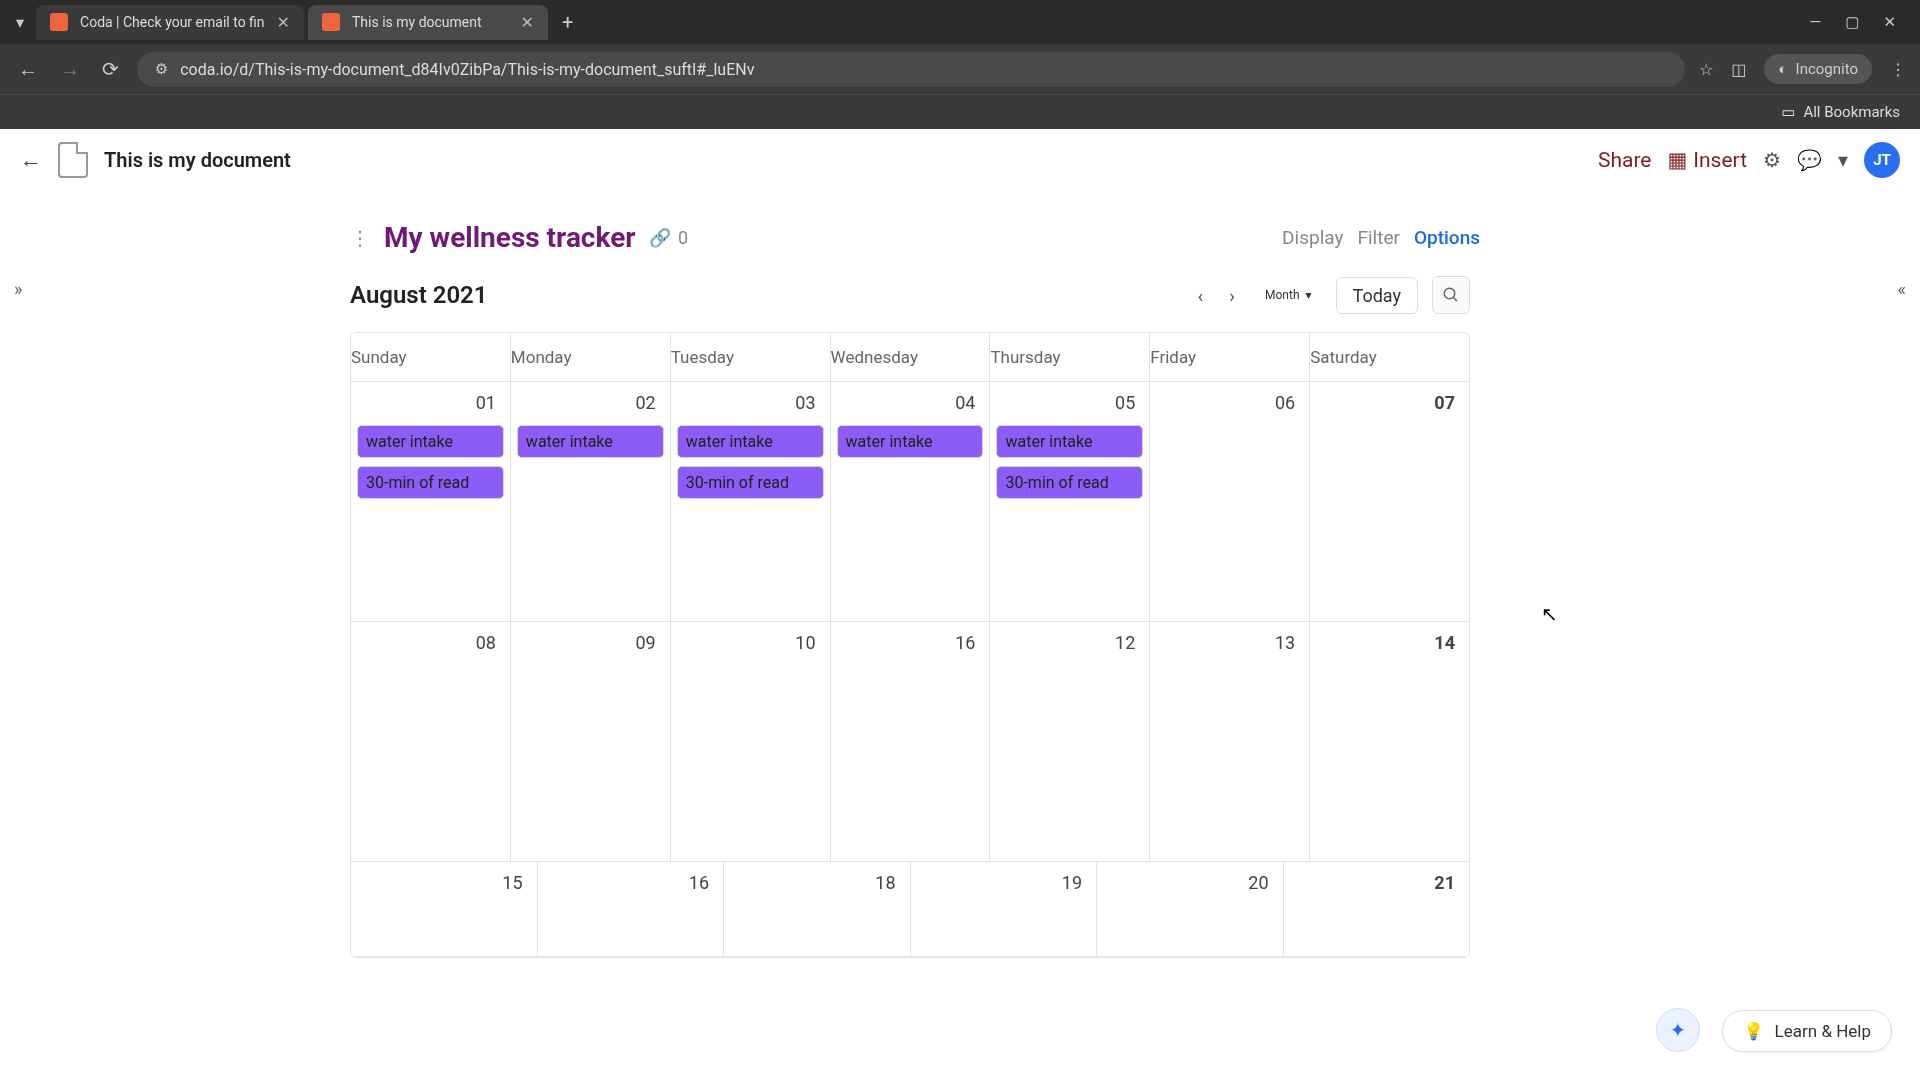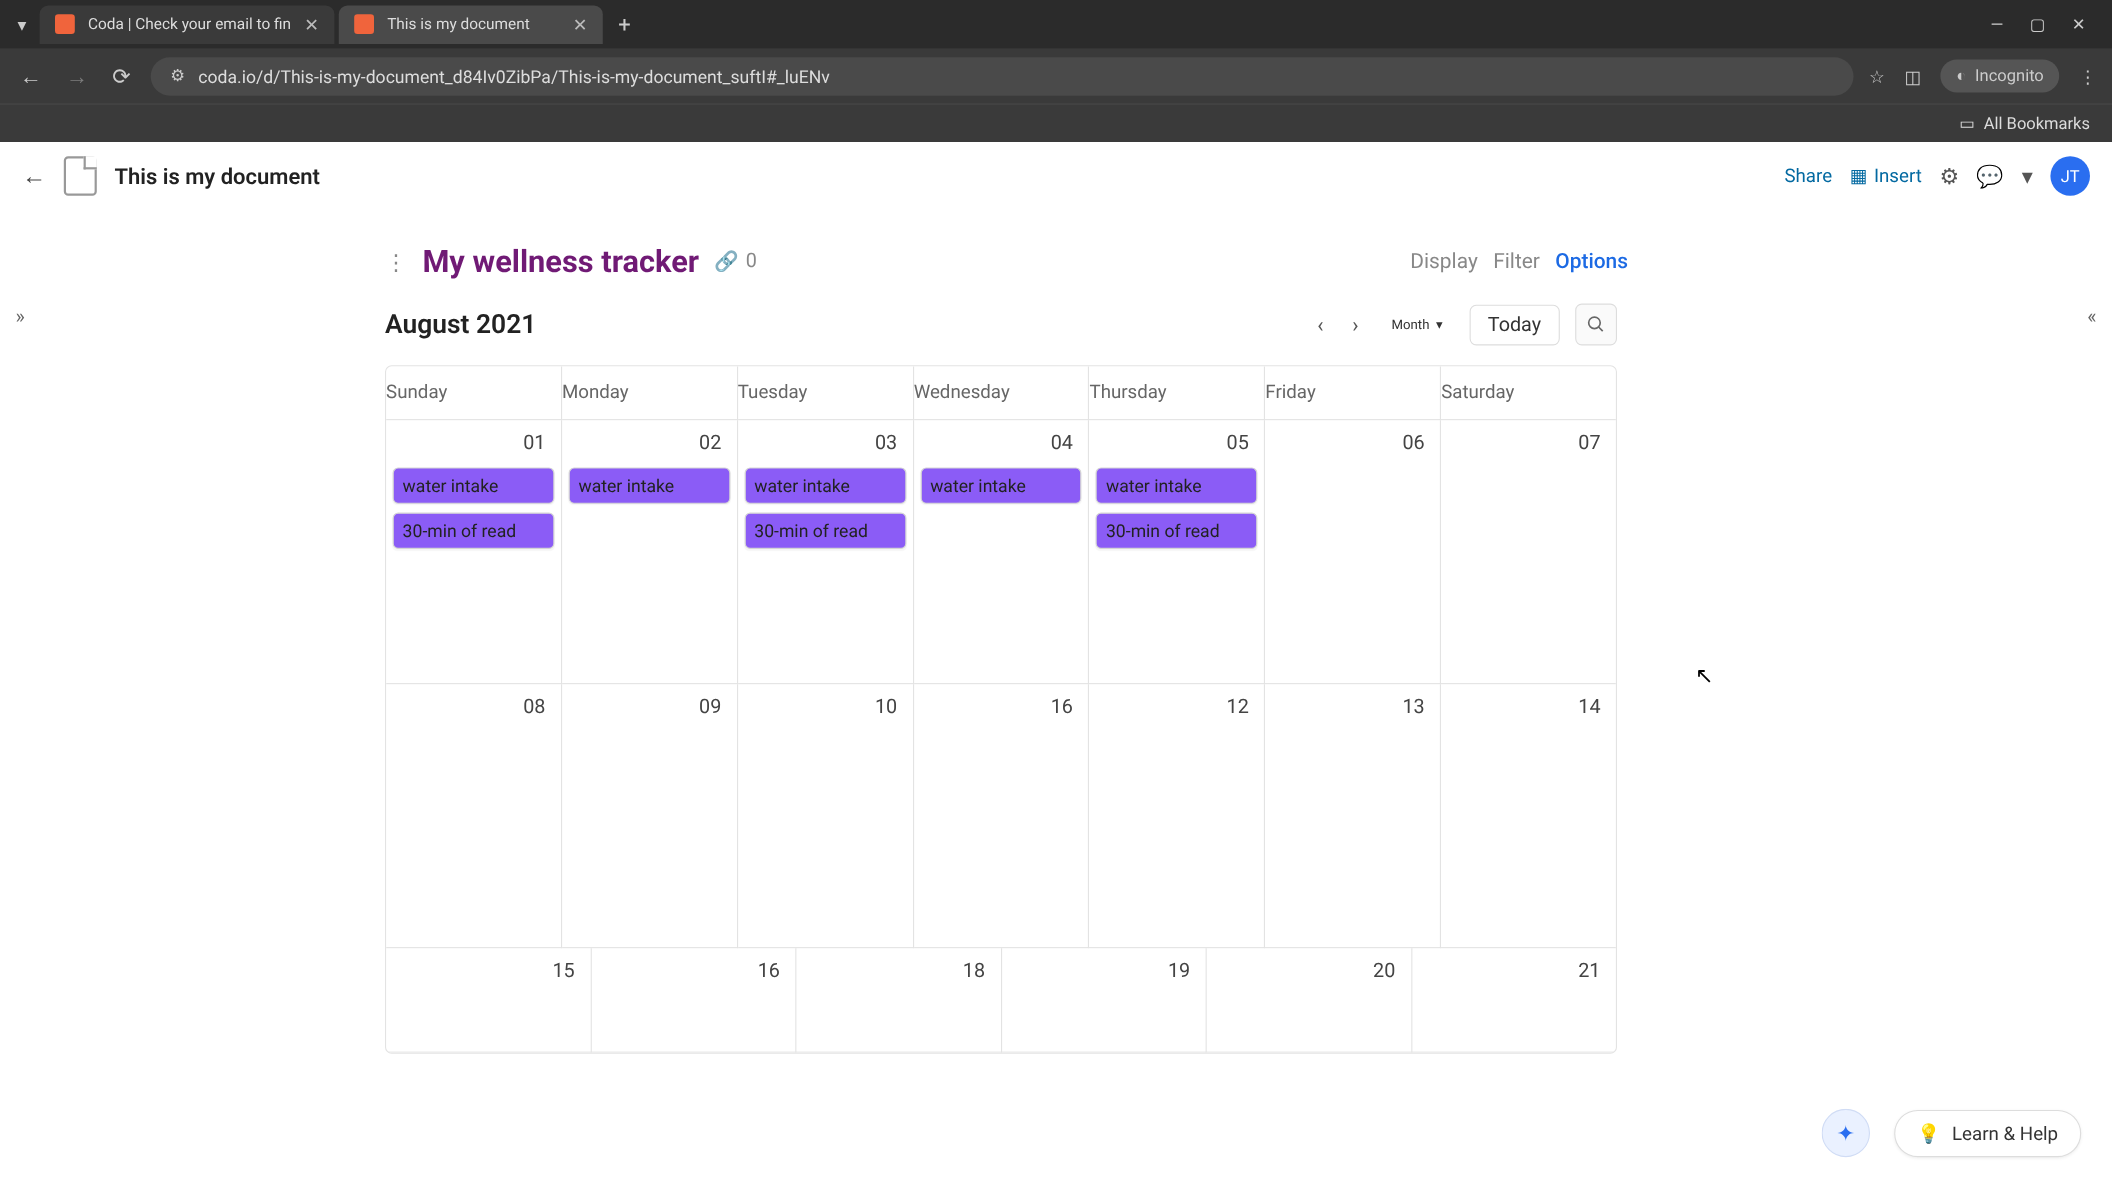--- a/index.html
+++ b/index.html
@@ -31,23 +31,23 @@
 .bookmarks-bar { display: flex; justify-content: flex-end; padding: 8px 20px; background: #3a3a3a; border-top: 1px solid #4a4a4a; }
 .all-bookmarks { display: flex; align-items: center; gap: 8px; color: #ddd; font-size: 15px; cursor: pointer; }
 
 
 .app-header { display: flex; align-items: center; height: 62px; padding: 0 20px; gap: 16px; border-bottom: 1px solid transparent; }
 .hdr-back { font-size: 22px; color: #444; cursor: pointer; }
 .doc-icon { width: 30px; height: 36px; border: 2px solid #999; border-radius: 4px; position: relative; }
 .doc-icon::before { content: ""; position: absolute; top: -2px; right: -2px; width: 10px; height: 10px; background: #fff; border-left: 2px solid #999; border-bottom: 2px solid #999; }
 .doc-title { font-size: 20px; font-weight: 600; color: #222; }
 .hdr-spacer { flex: 1; }
-.hdr-action { font-size: 17px; color: #0369a1; cursor: pointer; display: flex; align-items: center; gap: 6px; }
+.hdr-action { font-size: 21px; color: #7f1d1d; cursor: pointer; display: flex; align-items: center; gap: 6px; }
 .hdr-icon { font-size: 20px; color: #555; cursor: pointer; }
-.avatar { width: 36px; height: 36px; border-radius: 50%; background: #2a6ef0; color: #fff; display: flex; align-items: center; justify-content: center; font-size: 15px; font-weight: 400; }
+.avatar { width: 36px; height: 36px; border-radius: 50%; background: #2a6ef0; color: #fff; display: flex; align-items: center; justify-content: center; font-size: 15px; font-weight: 700; }
 
 
 .left-toggle, .right-toggle { position: absolute; top: 272px; font-size: 18px; color: #666; cursor: pointer; padding: 6px; }
 .left-toggle { left: 8px; }
 .right-toggle { right: 8px; }
 
 
 .main { position: relative; padding: 30px 0 0 350px; }
 .tracker-head { display: flex; align-items: center; gap: 14px; margin-bottom: 22px; width: 1130px; }
 .dots { color: #888; font-size: 20px; cursor: pointer; }
@@ -64,21 +64,21 @@
 .view-select { display: flex; align-items: center; gap: 6px; font-size: 12px; color: #333; cursor: pointer; padding: 6px 10px; }
 .today-btn { font-size: 18px; color: #333; padding: 7px 16px; border: 1px solid #ddd; border-radius: 6px; cursor: pointer; background: #fff; }
 .search-btn { width: 38px; height: 38px; border: 1px solid #ddd; border-radius: 6px; display: flex; align-items: center; justify-content: center; color: #666; cursor: pointer; background: #fafafa; }
 
 
 .calendar { width: 1120px; border: 1px solid #e3e3e3; border-radius: 6px; overflow: hidden; }
 .cal-row { display: flex; }
 .cal-header-cell { flex: 1; text-align: left; padding: 14px 0; font-size: 17px; color: #666; border-right: 1px solid #e3e3e3; border-bottom: 1px solid #e3e3e3; }
 .cal-header-cell:last-child { border-right: none; }
 .cal-cell { flex: 1; min-height: 240px; border-right: 1px solid #e3e3e3; border-bottom: 1px solid #e3e3e3; padding: 8px 6px; display: flex; flex-direction: column; gap: 8px; }
-.cal-cell:last-child { border-right: none; }
+.cal-cell:last-child { border-right: none; font-weight: bold; }
 .cal-cell.short { min-height: 95px; }
 .day-num { text-align: right; font-size: 18px; color: #444; padding: 2px 8px 4px 0; }
 .event-chip { background: #8b5cf6; border: 1px solid #d5d5d5; border-radius: 5px; padding: 6px 8px; font-size: 16px; font-weight: 400; color: #222; white-space: nowrap; overflow: hidden; text-overflow: ellipsis; box-shadow: 0 1px 1px rgba(0,0,0,.04); cursor: pointer; }
 
 
 .fab-ai { position: fixed; bottom: 28px; right: 220px; width: 44px; height: 44px; border-radius: 50%; border: 1px solid #d0dcf5; background: #eaf1ff; display: flex; align-items: center; justify-content: center; color: #2a6ef0; font-size: 20px; cursor: pointer; }
 .learn-help { position: fixed; bottom: 28px; right: 28px; padding: 10px 20px; border: 1px solid #ddd; border-radius: 24px; background: #fff; display: flex; align-items: center; gap: 10px; font-size: 17px; color: #333; cursor: pointer; box-shadow: 0 1px 3px rgba(0,0,0,.08); }
 
 .cursor { position: fixed; left: 1541px; top: 602px; font-size: 20px; color: #000; pointer-events: none; }
 </style>

